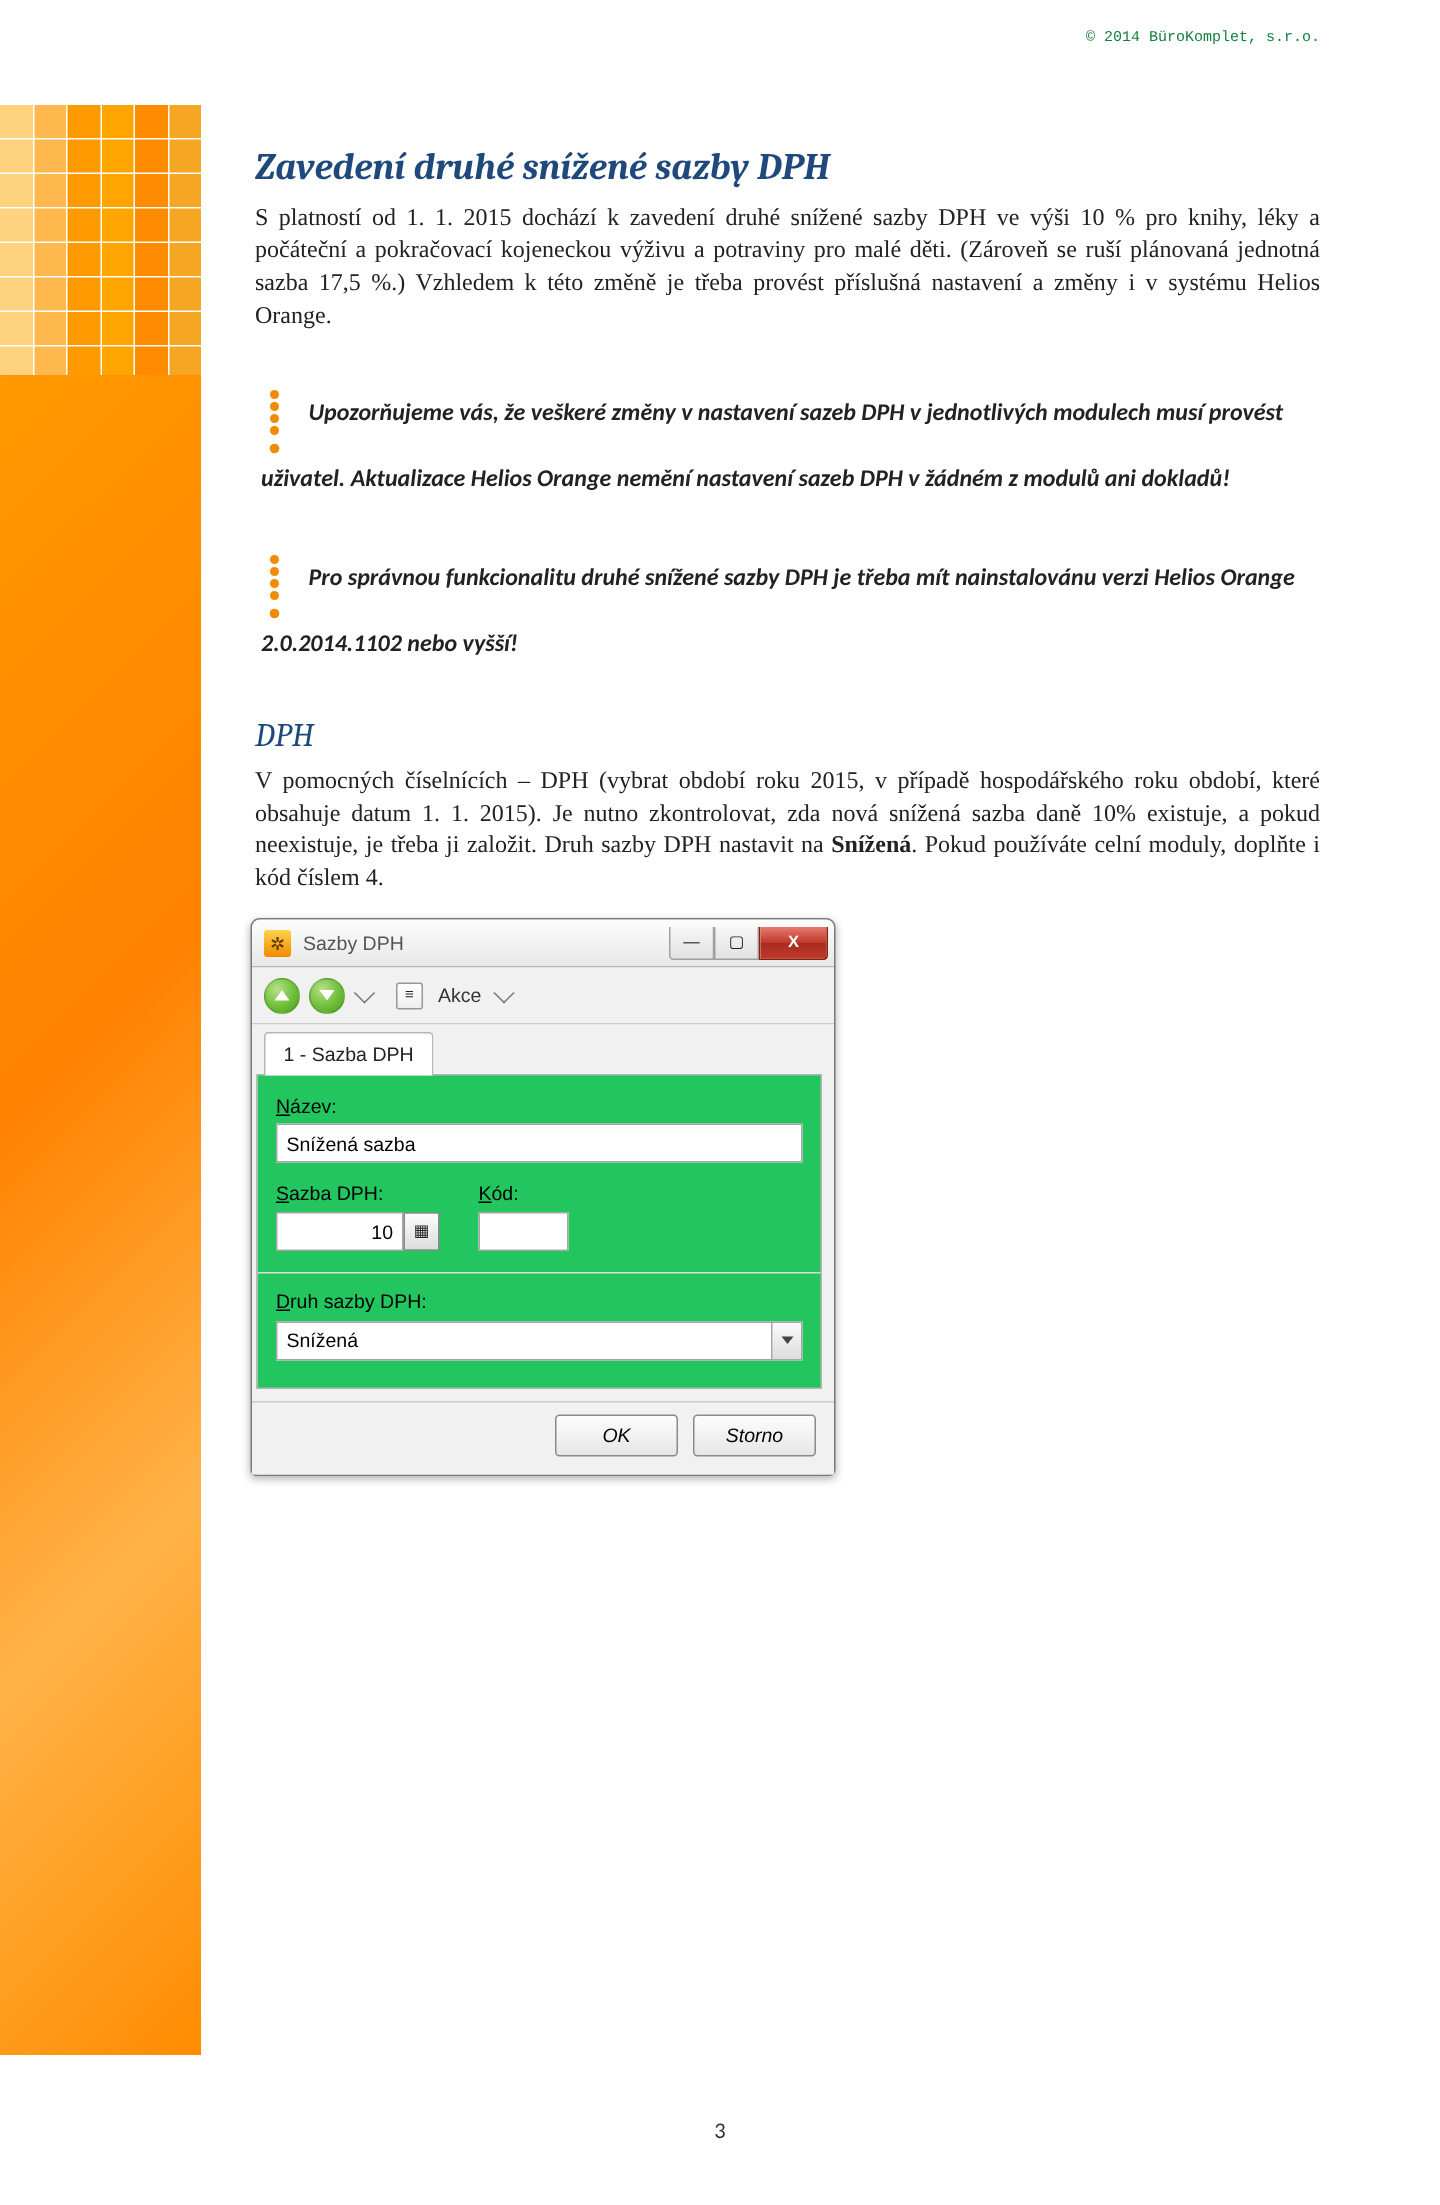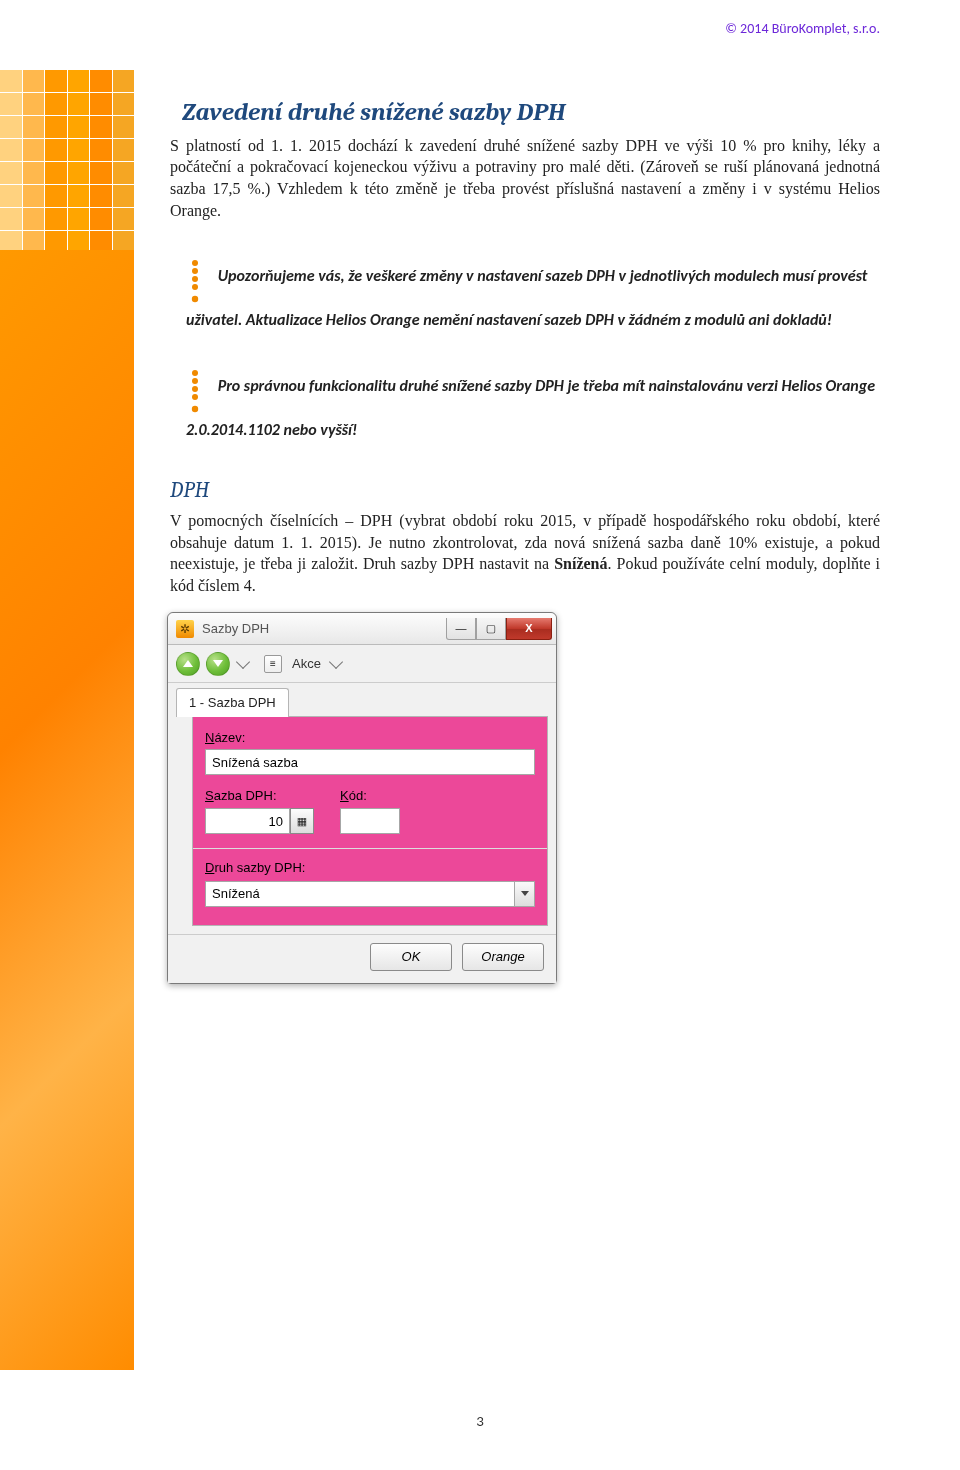--- a/index.html
+++ b/index.html
@@ -14,22 +14,23 @@
   }
   .page {
     width: 960px;
     height: 1470px;
     position: relative;
   }
   .header-right {
     position: absolute;
     top: 20px;
     right: 80px;
-    font-size: 14px;
-    color: #6d28d9;
+    font-size: 10px;
+    color: #15803d;
+    font-family: Liberation Mono, monospace;
   }
   .sidebar {
     position: absolute;
     left: 0;
     top: 70px;
     width: 134px;
     height: 1300px;
     background: linear-gradient(to right, #F7A600, #FF8C00, #FFA500, #F7A600);
   }
   .sidebar-grid {
@@ -69,33 +70,33 @@
     font-size: 16px;
     color: #222;
     line-height: 1.35;
   }
   h1 {
     color: #1F497D;
     font-family: Cambria, Georgia, serif;
     font-style: italic;
     font-weight: bold;
     font-size: 25px;
-    margin: 0 0 6px 12px;
+    margin: 0 0 6px 0;
   }
   h2 {
     color: #1F497D;
     font-family: Cambria, Georgia, serif;
     font-style: italic;
     font-weight: normal;
     font-size: 22px;
     margin: 36px 0 4px 0;
   }
   .para { text-align: justify; margin: 0 0 14px 0; font-family: Liberation Serif, serif; }
   .italic { font-style: italic; font-weight: bold; }
-  .note-block { margin: 44px 0 10px 16px; position: relative; }
+  .note-block { margin: 44px 0 10px 4px; position: relative; }
   .excl {
     display: inline-block;
     width: 20px;
     height: 44px;
     vertical-align: top;
     margin-right: 8px;
     position: relative;
     top: -6px;
   }
   .excl svg { width: 18px; height: 44px; }
@@ -187,23 +188,23 @@
     background:#fff;
     border:1px solid #b5b5b5;
     border-bottom:none;
     border-radius:3px 3px 0 0;
     padding:5px 12px;
     font-size:13px;
     position:relative;
     top:1px;
   }
   .tabpanel {
-    background:#ec4899;
+    background:#22c55e;
     border:1px solid #b5b5b5;
-    margin:0 8px 8px 24px;
+    margin:0 8px 8px 3px;
     padding:12px 12px 18px 12px;
   }
   .field-label { display:block; color:#000; margin-bottom:3px; }
   .field-label u { text-decoration: underline; }
   .textfield, .combofield {
     width:100%;
     height:26px;
     border:1px solid #a6a6a6;
     background:#fff;
     padding:3px 6px;
@@ -391,21 +392,21 @@
           </div>
           <div class="sep"></div>
           <label class="field-label"><u>D</u>ruh sazby DPH:</label>
           <div class="combo-wrap">
             <input class="combofield" value="Snížená" style="">
             <div class="combo-btn"></div>
           </div>
         </div>
         <div class="dlg-buttons">
           <button class="btn">OK</button>
-          <button class="btn">Orange</button>
+          <button class="btn">Storno</button>
         </div>
       </div>
     </div>
 
   </div>
 
   <div class="footer-pagenum">3</div>
 </div>
 
 </body></html>

